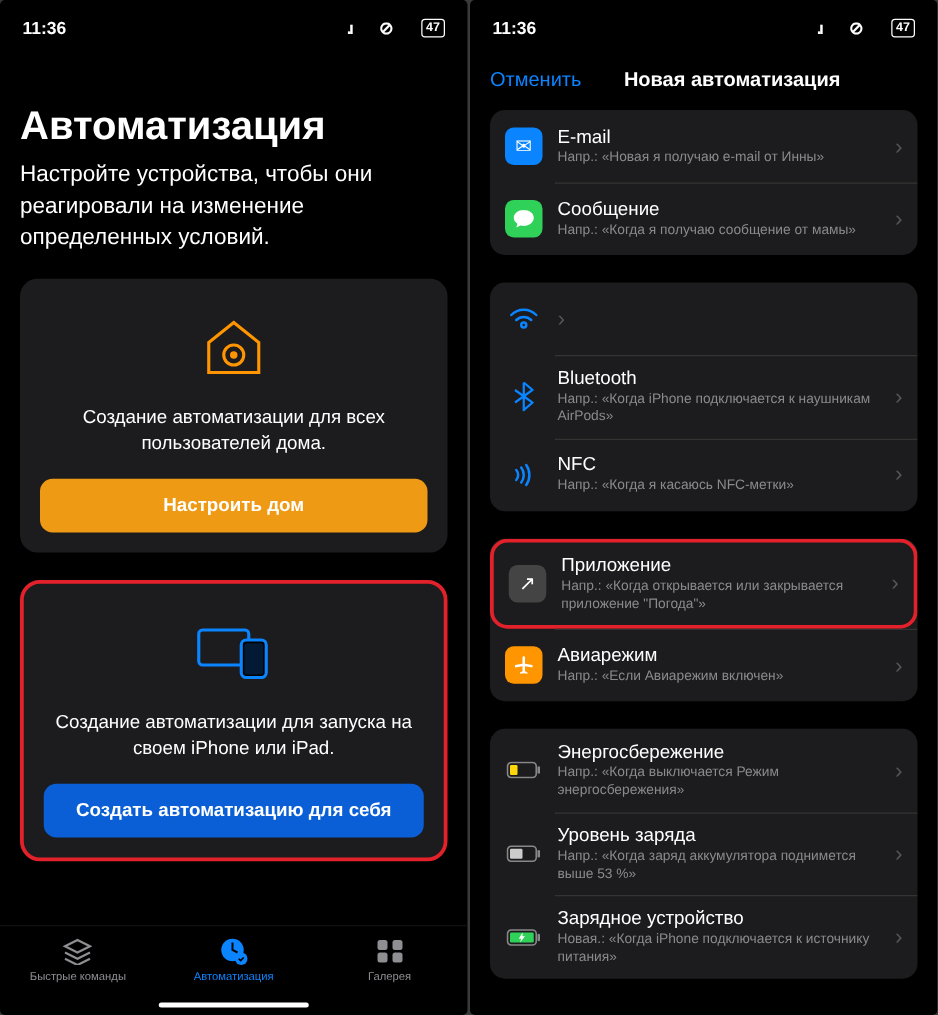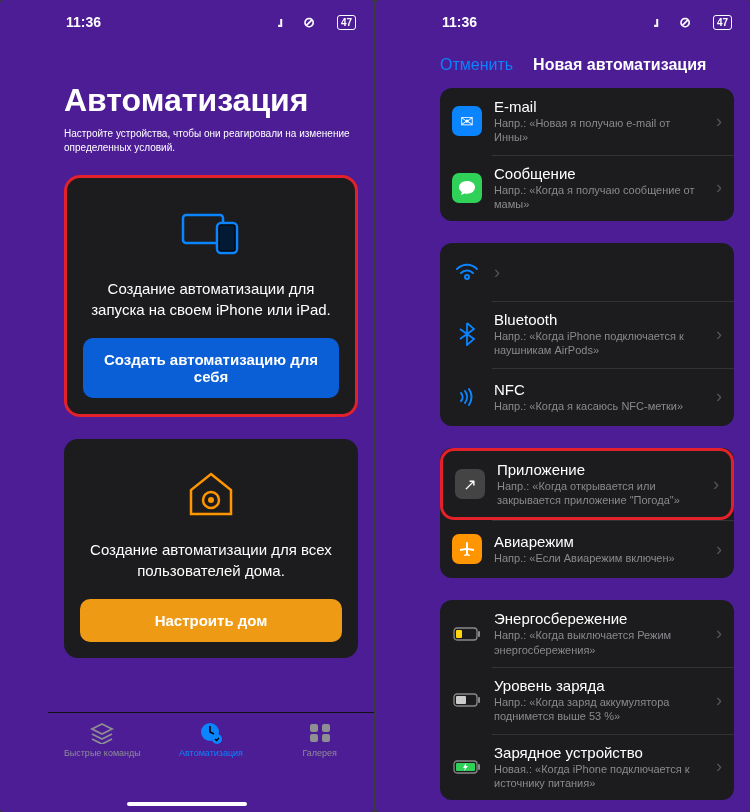--- a/index.html
+++ b/index.html
@@ -8,27 +8,26 @@
   font-family: -apple-system, BlinkMacSystemFont, "Segoe UI", sans-serif;
   width: 750px;
   height: 812px;
   display: flex;
   gap: 2px;
   overflow: hidden;
 }
 .phone {
   width: 374px;
   height: 812px;
-  background: #4c1d95;
+  background: #000000;
   position: relative;
   border-radius: 4px;
   overflow: hidden;
   display: flex;
   flex-direction: column;
-  padding-left: 48px;
 }
 .status-bar {
   height: 44px;
   display: flex;
   justify-content: space-between;
   align-items: center;
   padding: 0 18px;
   color: #fff;
   font-size: 14px;
   font-weight: 600;
@@ -56,21 +55,21 @@
   overflow-y: auto;
   color: #fff;
 }
 .title {
   font-size: 32px;
   font-weight: 700;
   margin-top: 38px;
   margin-bottom: 8px;
 }
 .subtitle {
-  font-size: 10px;
+  font-size: 18px;
   color: #fff;
   line-height: 1.4;
   margin-bottom: 20px;
 }
 .card {
   background: #1c1c1e;
   border-radius: 14px;
   padding: 18px 16px 16px;
   margin-bottom: 22px;
   text-align: center;
@@ -102,21 +101,21 @@
   border: none;
   border-radius: 10px;
   font-size: 15px;
   font-weight: 600;
   color: #fff;
   cursor: pointer;
 }
 .btn-blue { background: #0a5fd6; }
 .btn-orange { background: #ef9a14; }
 .tab-bar {
-  height: 100px;
+  height: 72px;
   display: flex;
   justify-content: space-around;
   align-items: flex-start;
   padding-top: 8px;
   border-top: 1px solid #111;
 }
 .tab {
   display: flex;
   flex-direction: column;
   align-items: center;
@@ -137,20 +136,21 @@
   height: 4px;
   background: #fff;
   border-radius: 3px;
 }
 
 
 .nav-header {
   display: flex;
   align-items: center;
   padding: 12px 16px 14px;
+  gap: 14px;
 }
 .cancel { color: #0a84ff; font-size: 16px; cursor: pointer; }
 .nav-title { color: #fff; font-size: 16px; font-weight: 600; margin-left: 20px; }
 .list-container {
   padding: 0 16px;
   flex: 1;
   overflow-y: auto;
 }
 .list-group {
   background: #1c1c1e;
@@ -231,42 +231,42 @@
       <span class="battery">
           <span>47</span>
         </span>
     </div>
   </div>
 
   <div class="content">
     <h1 class="title">Автоматизация</h1>
     <p class="subtitle">Настройте устройства, чтобы они реагировали на изменение определенных условий.</p>
 
+    <div class="card">
+      <div class="card-icon home-icon">
+        <svg viewBox="0 0 52 52">
+          <path d="M26 6 L46 22 L46 46 L6 46 L6 22 Z" fill="none" stroke="#ff9500" stroke-width="2.5"></path>
+          <circle cx="26" cy="32" r="8" fill="none" stroke="#ff9500" stroke-width="2.5"></circle>
+          <circle cx="26" cy="32" r="3" fill="#ff9500"></circle>
+        </svg>
+      </div>
+      <p class="card-text">Создание автоматизации для всех пользователей дома.</p>
+      <button class="btn btn-orange">Настроить дом</button>
+    </div>
+
     <div class="card highlighted">
       <div class="card-icon devices-icon">
         <svg viewBox="0 0 60 44">
           <rect x="2" y="4" width="40" height="28" rx="3" fill="none" stroke="#0a84ff" stroke-width="2.5"></rect>
           <rect x="36" y="12" width="20" height="30" rx="4" fill="#000" stroke="#0a84ff" stroke-width="2.5"></rect>
           <rect x="38.5" y="14.5" width="15" height="25" rx="2" fill="#0a84ff" opacity="0.2"></rect>
         </svg>
       </div>
       <p class="card-text">Создание автоматизации для запуска на своем iPhone или iPad.</p>
       <button class="btn btn-blue">Создать автоматизацию для себя</button>
-    </div>
-
-    <div class="card">
-      <div class="card-icon home-icon">
-        <svg viewBox="0 0 52 52">
-          <path d="M26 6 L46 22 L46 46 L6 46 L6 22 Z" fill="none" stroke="#ff9500" stroke-width="2.5"></path>
-          <circle cx="26" cy="32" r="8" fill="none" stroke="#ff9500" stroke-width="2.5"></circle>
-          <circle cx="26" cy="32" r="3" fill="#ff9500"></circle>
-        </svg>
-      </div>
-      <p class="card-text">Создание автоматизации для всех пользователей дома.</p>
-      <button class="btn btn-orange">Настроить дом</button>
     </div>
   </div>
 
   <div class="tab-bar">
     <div class="tab">
       <span class="tab-icon">
         <svg width="24" height="22" viewBox="0 0 24 22">
             <path d="M12 2L22 7L12 12L2 7Z M2 12L12 17L22 12 M2 17L12 22L22 17" fill="none" stroke="#8e8e93" stroke-width="1.8"></path>
           </svg>
       </span>

